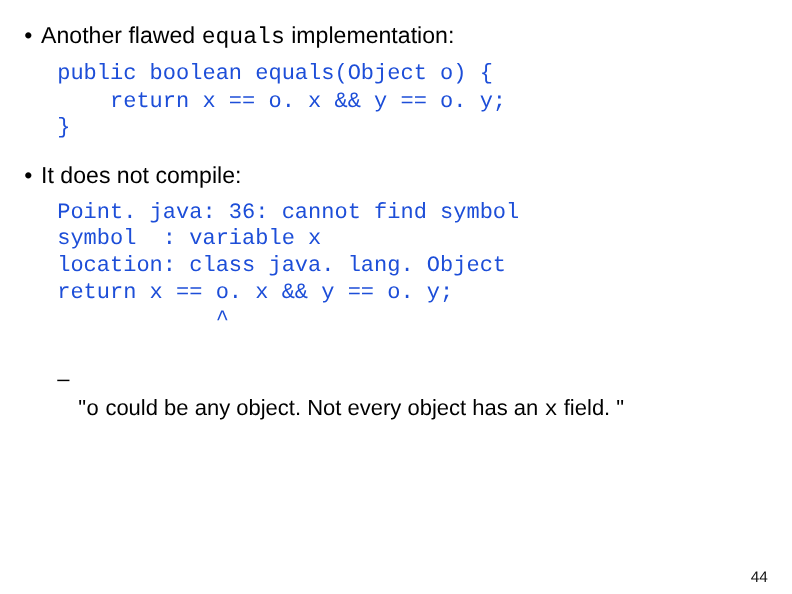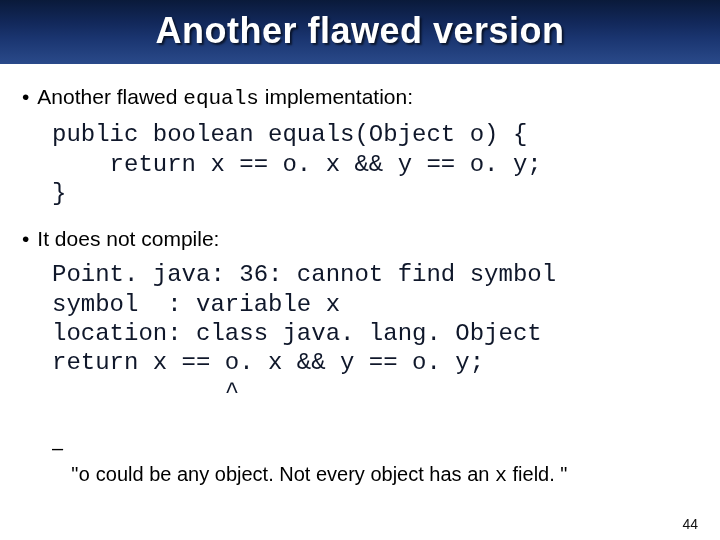--- a/index.html
+++ b/index.html
@@ -16,46 +16,43 @@
     font-weight: 700;
     font-size: 36px;
     text-shadow: 2px 2px 2px rgba(0,0,0,.6);
     letter-spacing: .5px;
   }
   .body-area { padding: 20px 22px 0 22px; color: #000; }
   .bullet { display: flex; gap: 8px; font-size: 21px; line-height: 1.25; margin-bottom: 6px; }
   .bullet .dot { flex: 0 0 auto; }
   .code-block {
     font-family: "Courier New", Courier, monospace;
-    font-size: 24px;
+    font-size: 20px;
     line-height: 1.22;
     white-space: pre;
     padding: 2px 0 18px 30px;
-    color: #0f172a;
+    color: #1d4ed8;
   }
   .mono { font-family: "Courier New", Courier, monospace; }
   .sub-bullet { display: flex; gap: 8px; font-size: 20px; line-height: 1.3; padding-left: 30px; margin-top: 10px; }
   .sub-bullet .dash { flex: 0 0 auto; }
   .page-num {
     position: absolute;
     bottom: 8px;
     right: 22px;
     font-size: 14px;
     color: #111;
     margin-left: 45px;
   }
 </style>
 </head>
 <body>
 
 <div class="slide">
 
-  <div class="title-band">
-    <div class="title-text">Another flawed version</div>
-  </div>
 
   <div class="body-area">
 
     <div class="bullet">
       <span class="dot">•</span>
       <span>
         <span>Another flawed </span><span class="mono">equals</span><span> implementation:</span>
       </span>
     </div>
 

